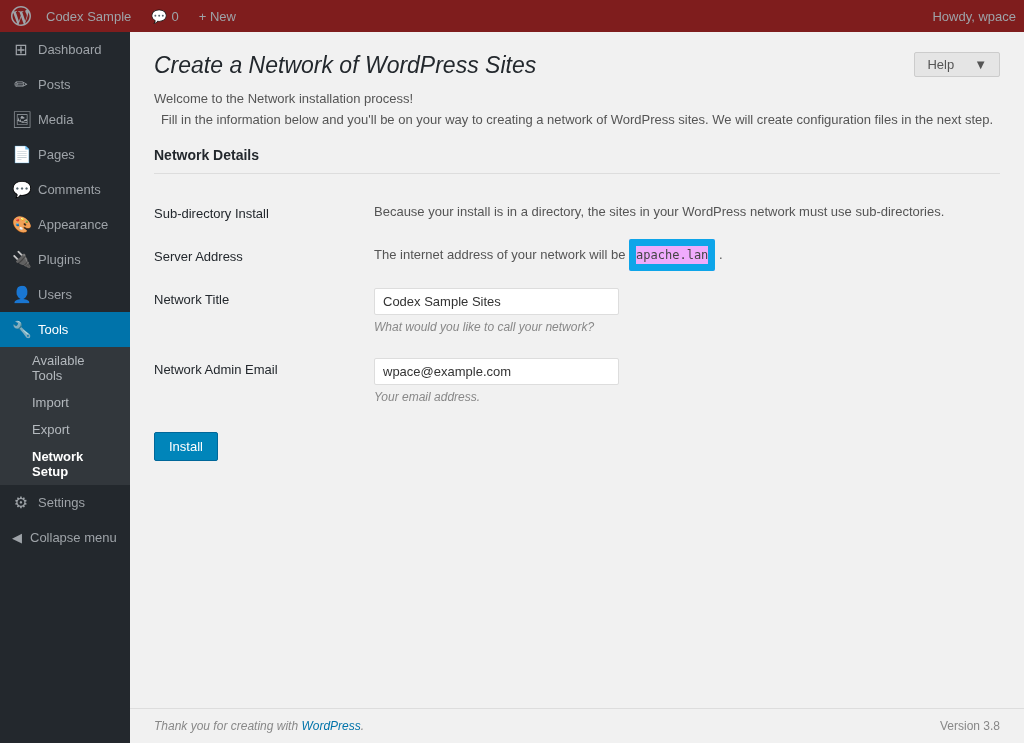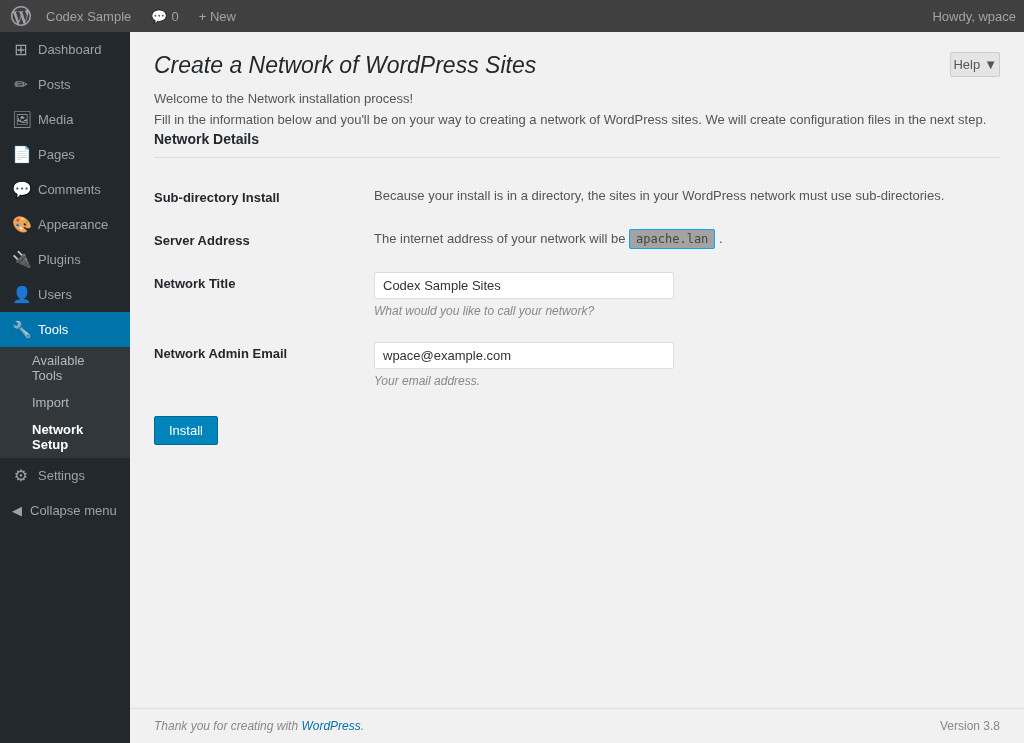--- a/index.html
+++ b/index.html
@@ -1,20 +1,20 @@
 <!DOCTYPE html>
 <html><head>
   <meta charset="utf-8">
   <style>
     * { box-sizing: border-box; margin: 0; padding: 0; }
     body { font-family: -apple-system, BlinkMacSystemFont, "Segoe UI", Arial, sans-serif; font-size: 13px; background: #f1f1f1; color: #333; height: 743px; width: 1024px; overflow: hidden; display: flex; flex-direction: column; }
 
     
     #wpadminbar {
-      background: #404040;
+      background: #7f1d1d;
       height: 32px;
       display: flex;
       align-items: center;
       justify-content: space-between;
       padding: 16px 8px;
       flex-shrink: 0;
       gap: 12px;
     }
     .adminbar-left { display: flex; align-items: center; gap: 4px; }
     .adminbar-wp-icon {
@@ -106,78 +106,79 @@
     .page-title {
       font-size: 23px;
       font-weight: 400;
       color: #23282d;
       font-style: italic;
     }
     .help-btn {
       background: #e5e5e5;
       border: 1px solid #ccc;
       border-radius: 2px;
-      padding: 4px 2px;
-      font-size: 13px;
-      cursor: pointer;
-      display: flex;
-      align-items: center;
-      gap: 4px;
+      padding: 4px 12px;
+      font-size: 13px;
+      cursor: pointer;
+      display: flex;
+      align-items: center;
+      gap: 20px;
       color: #555;
     }
 
     .welcome-text {
       color: #555;
       font-size: 13px;
       margin-bottom: 6px;
     }
     .welcome-subtext {
       color: #555;
       font-size: 13px;
-      margin-bottom: 4px;
+      margin-bottom: 20px;
+      text-align: center;
     }
 
     .section-title {
       font-size: 14px;
       font-weight: 700;
       color: #23282d;
       border-bottom: 1px solid #ddd;
       padding-bottom: 10px;
       margin-bottom: 16px;
     }
 
     .form-table {
       width: 100%;
       border-collapse: collapse;
     }
     .form-table tr td:first-child {
       width: 220px;
-      font-weight: 700;
+      font-weight: 400;
       font-size: 13px;
       color: #23282d;
       padding: 12px 16px 12px 0;
       vertical-align: top;
       padding-top: 16px;
     }
     .form-table tr td:last-child {
       padding: 12px 0;
       color: #555;
     }
     .form-table tr td code {
-      background: #a3a3a3;
-      border: 1px solid #0ea5e9;
-      padding: 2px 6px;
+      background: #f0abfc;
+      border: 7px solid #0ea5e9;
+      padding: 2px 0;
       font-family: monospace;
       font-size: 12px;
       color: #444;
       border-radius: 2px;
     }
 
     .form-input {
-      width: 300px;
+      width: 245px;
       padding: 5px 8px;
       border: 1px solid #ddd;
       border-radius: 2px;
       font-size: 13px;
       color: #333;
       background: #fff;
       display: block;
       margin-bottom: 4px;
     }
 
@@ -276,20 +277,21 @@
       <span class="menu-icon">👤</span>
       <span>Users</span>
     </div>
     <div class="menu-item active">
       <span class="menu-icon">🔧</span>
       <span>Tools</span>
     </div>
     <div class="submenu">
       <a class="submenu-item">Available Tools</a>
       <a class="submenu-item">Import</a>
+      <a class="submenu-item">Export</a>
       <a class="submenu-item active">Network Setup</a>
     </div>
     <div class="menu-item">
       <span class="menu-icon">⚙</span>
       <span>Settings</span>
     </div>
     <div class="collapse-menu">
       <span>◀</span>
       <span>Collapse menu</span>
     </div>

